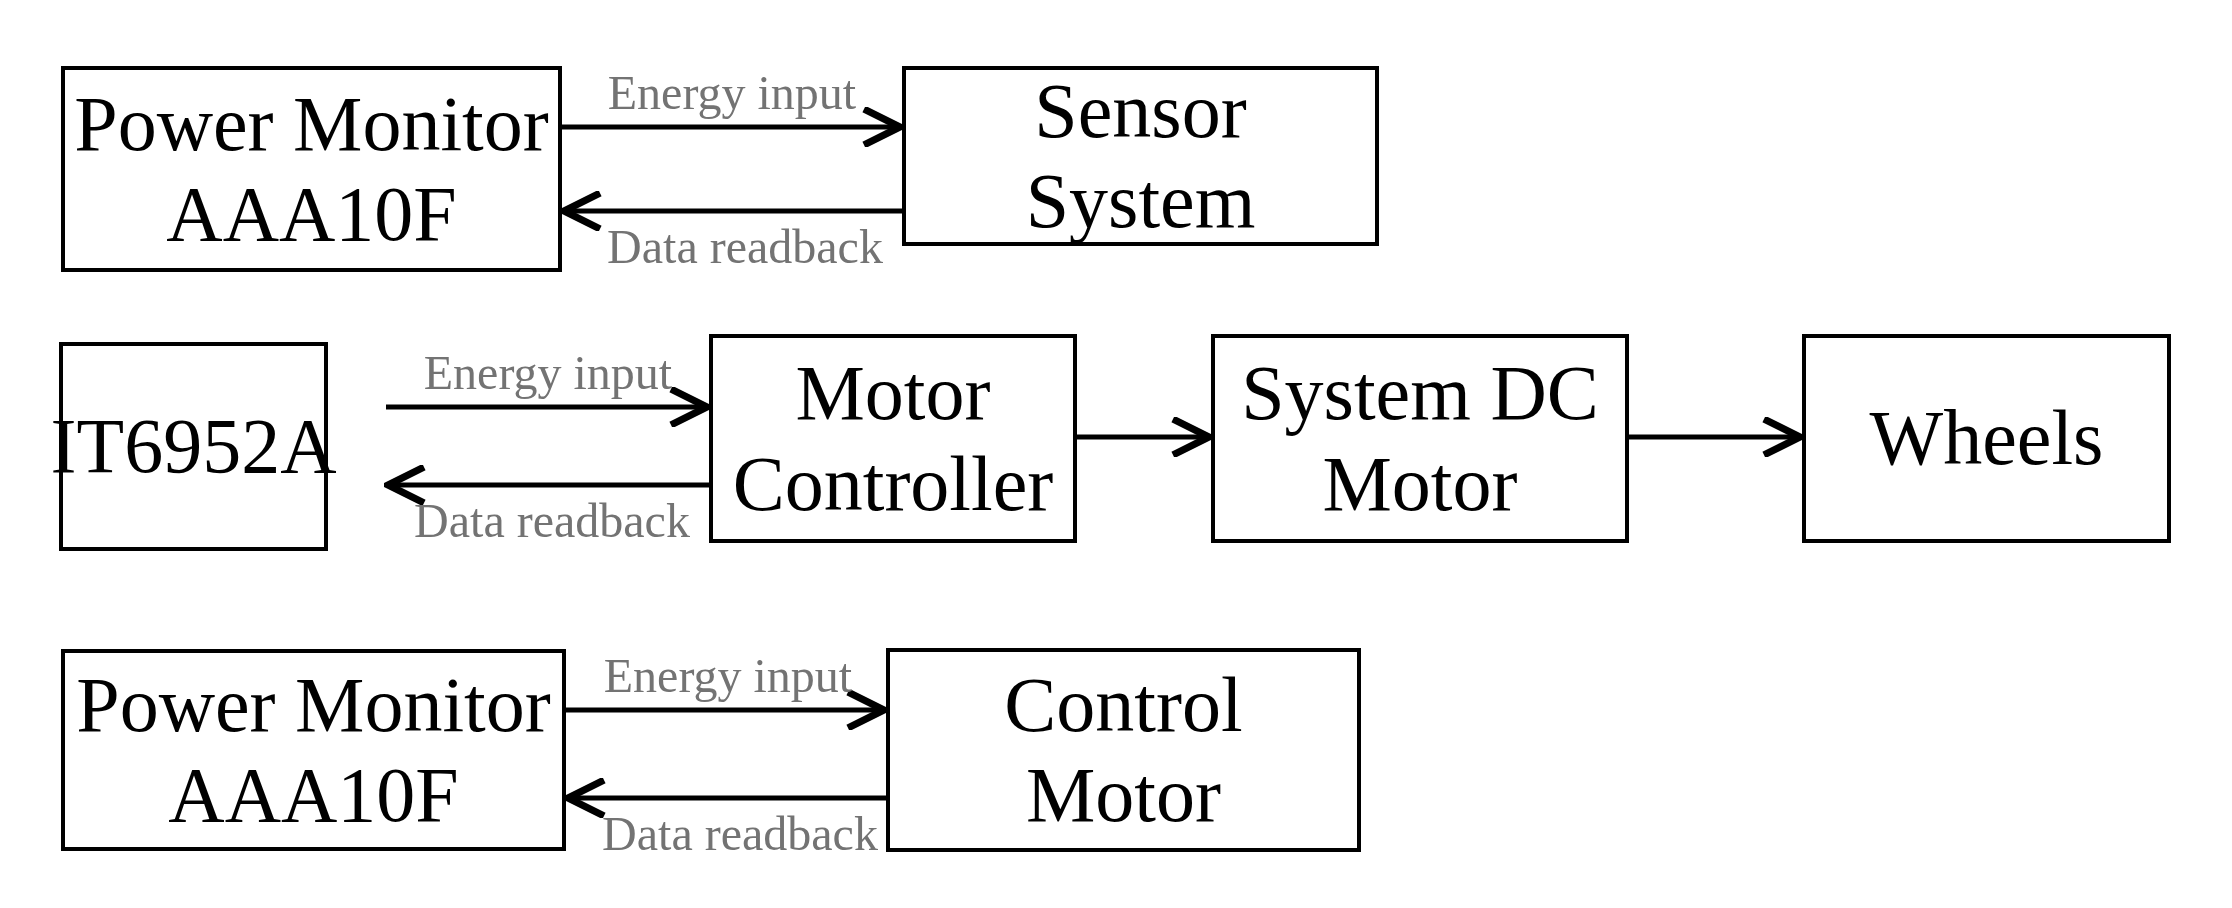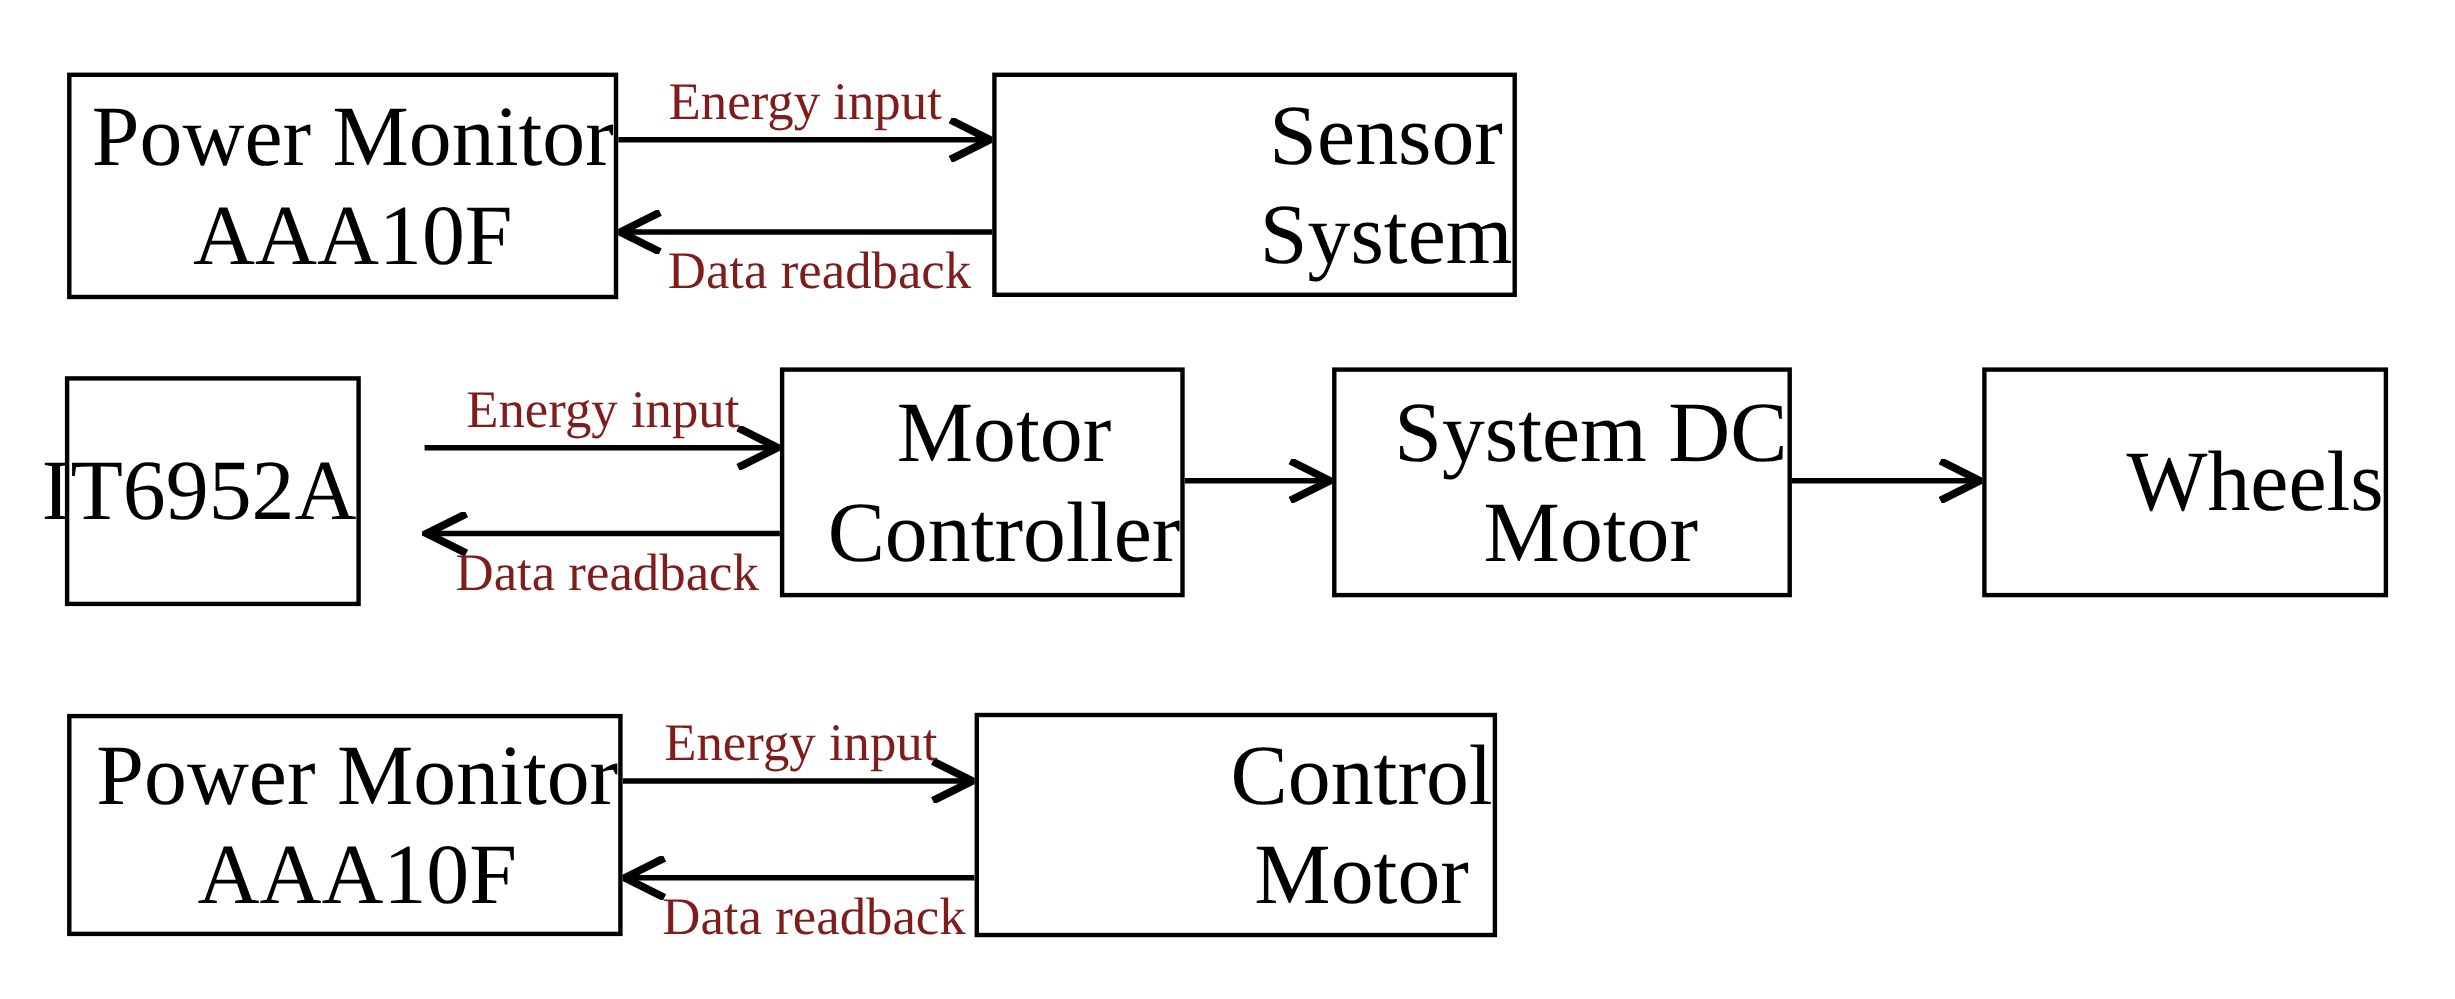--- a/index.html
+++ b/index.html
@@ -23,30 +23,30 @@
     height: 908px;
     pointer-events: none;
   }
   .node {
     position: absolute;
     box-sizing: border-box;
     border: 4px solid #000000;
     background: #ffffff;
     display: flex;
     align-items: center;
-    justify-content: flex-end;
+    justify-content: center;
     text-align: center;
     color: #000000;
     font-size: 78px;
     line-height: 1.16;
     white-space: pre-line;
   }
   .edge-label {
     position: absolute;
-    color: #7f1d1d;
+    color: #737373;
     font-size: 48px;
     line-height: 1.0;
     white-space: nowrap;
   }
   .edge-label.above { transform: translate(-50%, -100%); }
   .edge-label.below { transform: translate(-50%, 0); }
   .edge-line {
     stroke: #000000;
     stroke-width: 5;
     fill: none;
@@ -69,21 +69,21 @@
         <line class="edge-line" x1="709" y1="485" x2="388" y2="485" marker-end="url(#arrowhead)"></line>
         <line class="edge-line" x1="1077" y1="437" x2="1209" y2="437" marker-end="url(#arrowhead)"></line>
         <line class="edge-line" x1="1629" y1="437" x2="1800" y2="437" marker-end="url(#arrowhead)"></line>
         <line class="edge-line" x1="566" y1="710" x2="884" y2="710" marker-end="url(#arrowhead)"></line>
         <line class="edge-line" x1="886" y1="798" x2="568" y2="798" marker-end="url(#arrowhead)"></line>
       </g>
   </svg>
   <div>
       <div class="node" style="left: 61px; top: 66px; width: 501px; height: 206px;"><span>Power Monitor
 AAA10F</span></div>
-      <div class="node" style="left: 902px; top: 66px; width: 477px; height: 204px;"><span>Sensor
+      <div class="node" style="left: 902px; top: 66px; width: 477px; height: 180px;"><span>Sensor
 System</span></div>
       <div class="node" style="left: 59px; top: 342px; width: 269px; height: 209px;"><span>IT6952A</span></div>
       <div class="node" style="left: 709px; top: 334px; width: 368px; height: 209px;"><span>Motor
 Controller</span></div>
       <div class="node" style="left: 1211px; top: 334px; width: 418px; height: 209px;"><span>System DC
 Motor</span></div>
       <div class="node" style="left: 1802px; top: 334px; width: 369px; height: 209px;"><span>Wheels</span></div>
       <div class="node" style="left: 61px; top: 649px; width: 505px; height: 202px;"><span>Power Monitor
 AAA10F</span></div>
       <div class="node" style="left: 886px; top: 648px; width: 475px; height: 204px;"><span>Control

